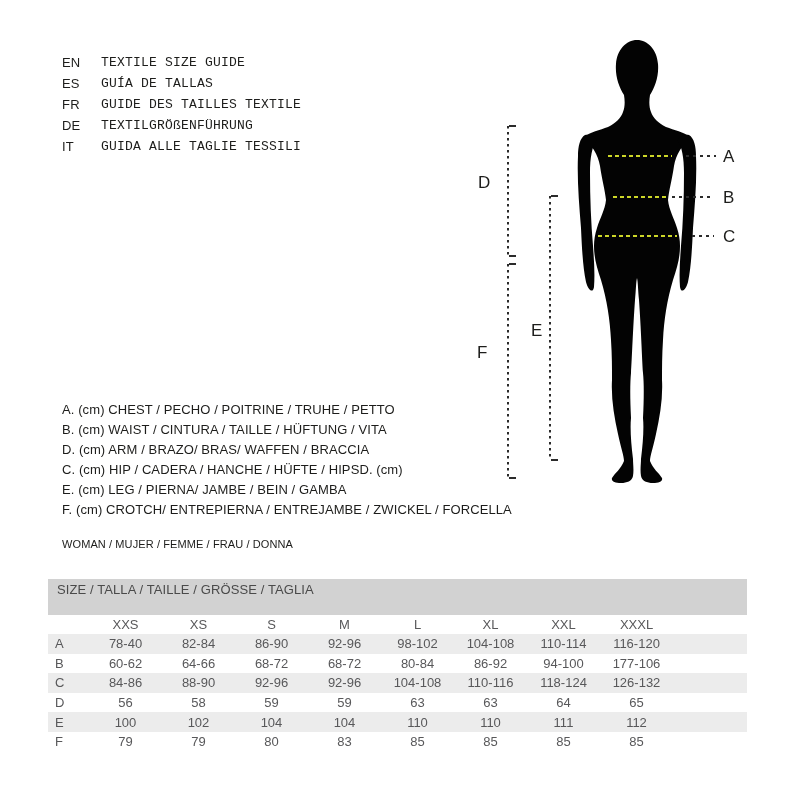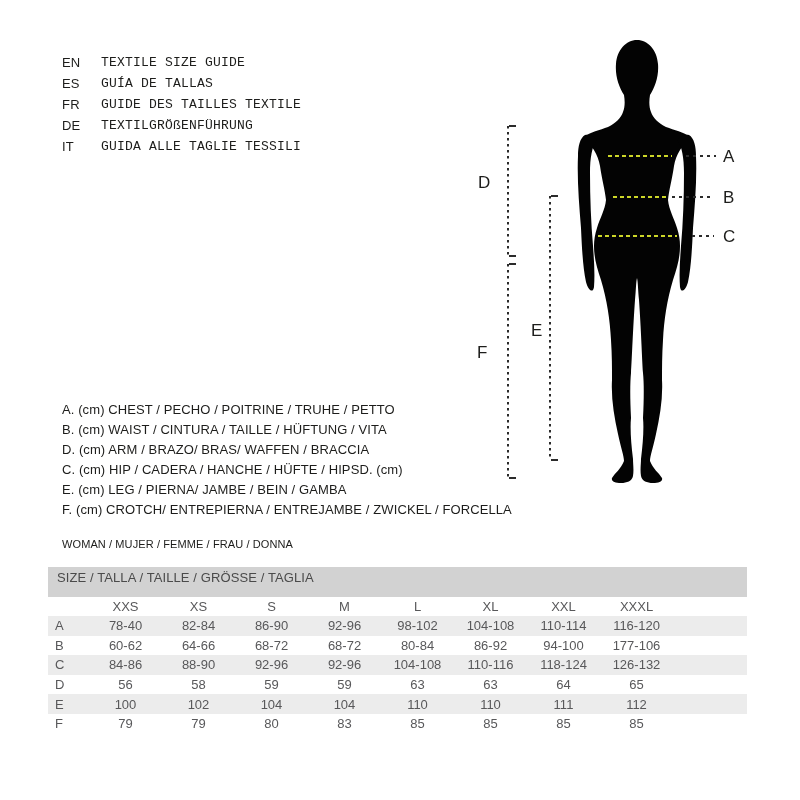--- a/index.html
+++ b/index.html
@@ -23,22 +23,22 @@
   
   .legend-block{left:62px;top:400px;font-size:13px;line-height:20px;letter-spacing:.1px;}
   .legend-line{white-space:nowrap;}
 
   
   .gender-line{left:62px;top:538px;font-size:11px;letter-spacing:.1px;}
 
   
   .size-table{left:48px;top:567px;width:699px;font-size:13px;color:#58585a;}
   .table-header-bar{
-    background:#d2d2d2;height:30px;line-height:22px;padding-left:9px;
-    color:#4a4a4a;letter-spacing:.1px;
+    background:#d2d2d2;height:36px;line-height:22px;padding-left:9px;
+    color:#4a4a4a;letter-spacing:.1px;margin-top:12px;
   }
   .t-row{display:flex;align-items:center;height:19.6px;}
   .t-row.colhead{height:19px;color:#58585a;}
   .t-row.stripe{background:#ececec;}
   .cell{flex:0 0 73px;width:73px;text-align:center;}
   .cell.rowlabel{flex:0 0 34px;width:34px;text-align:left;padding-left:7px;}
   .cell.filler{flex:1 1 auto;}
 </style>
 </head>
 <body>

